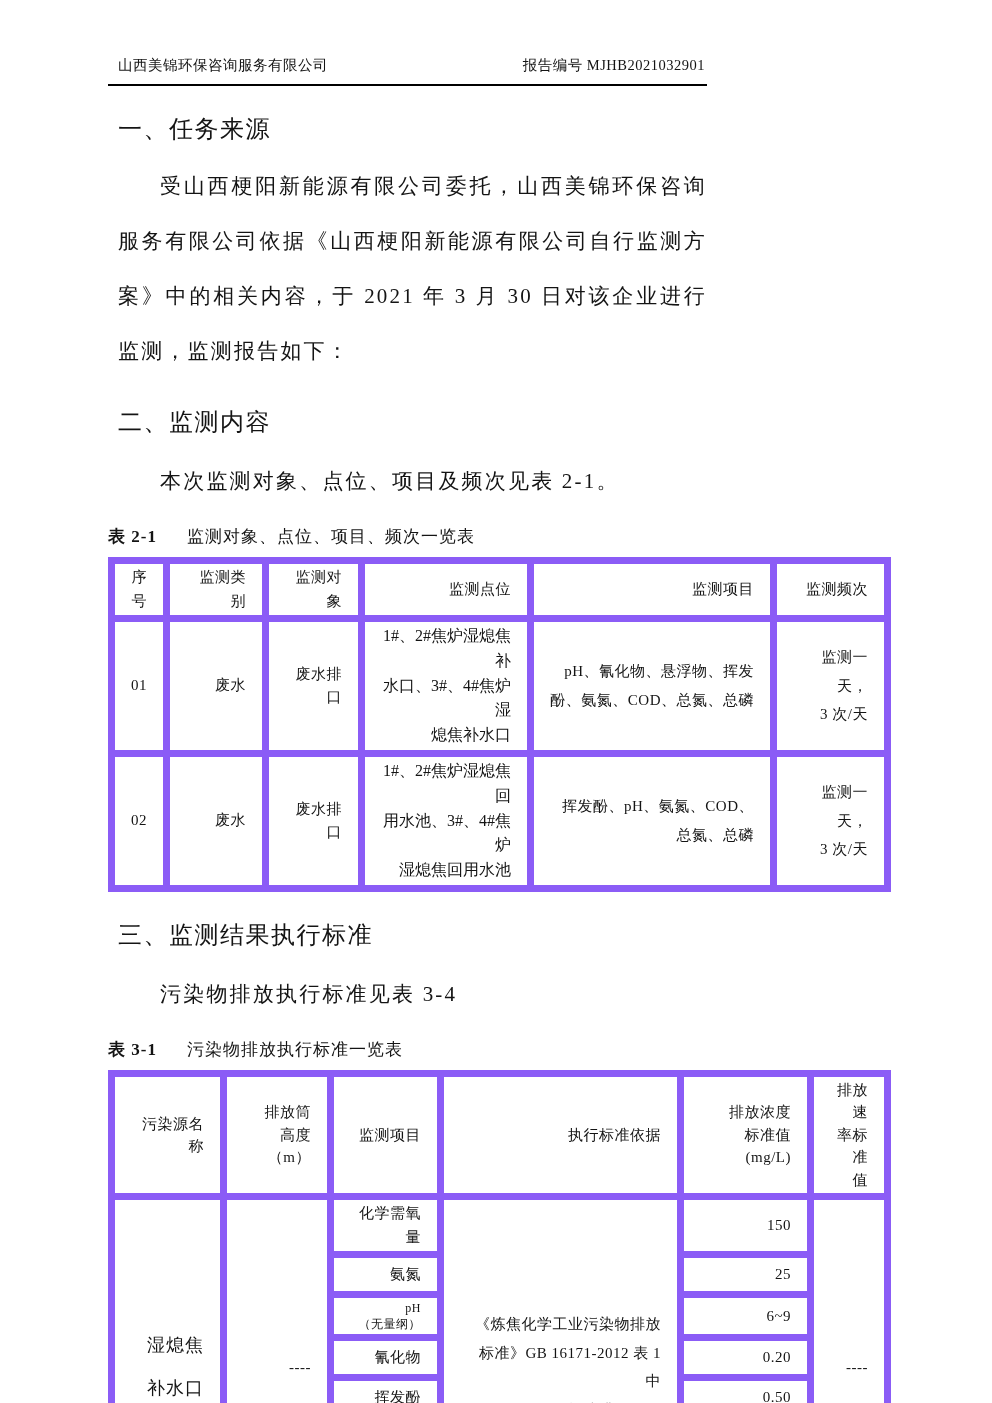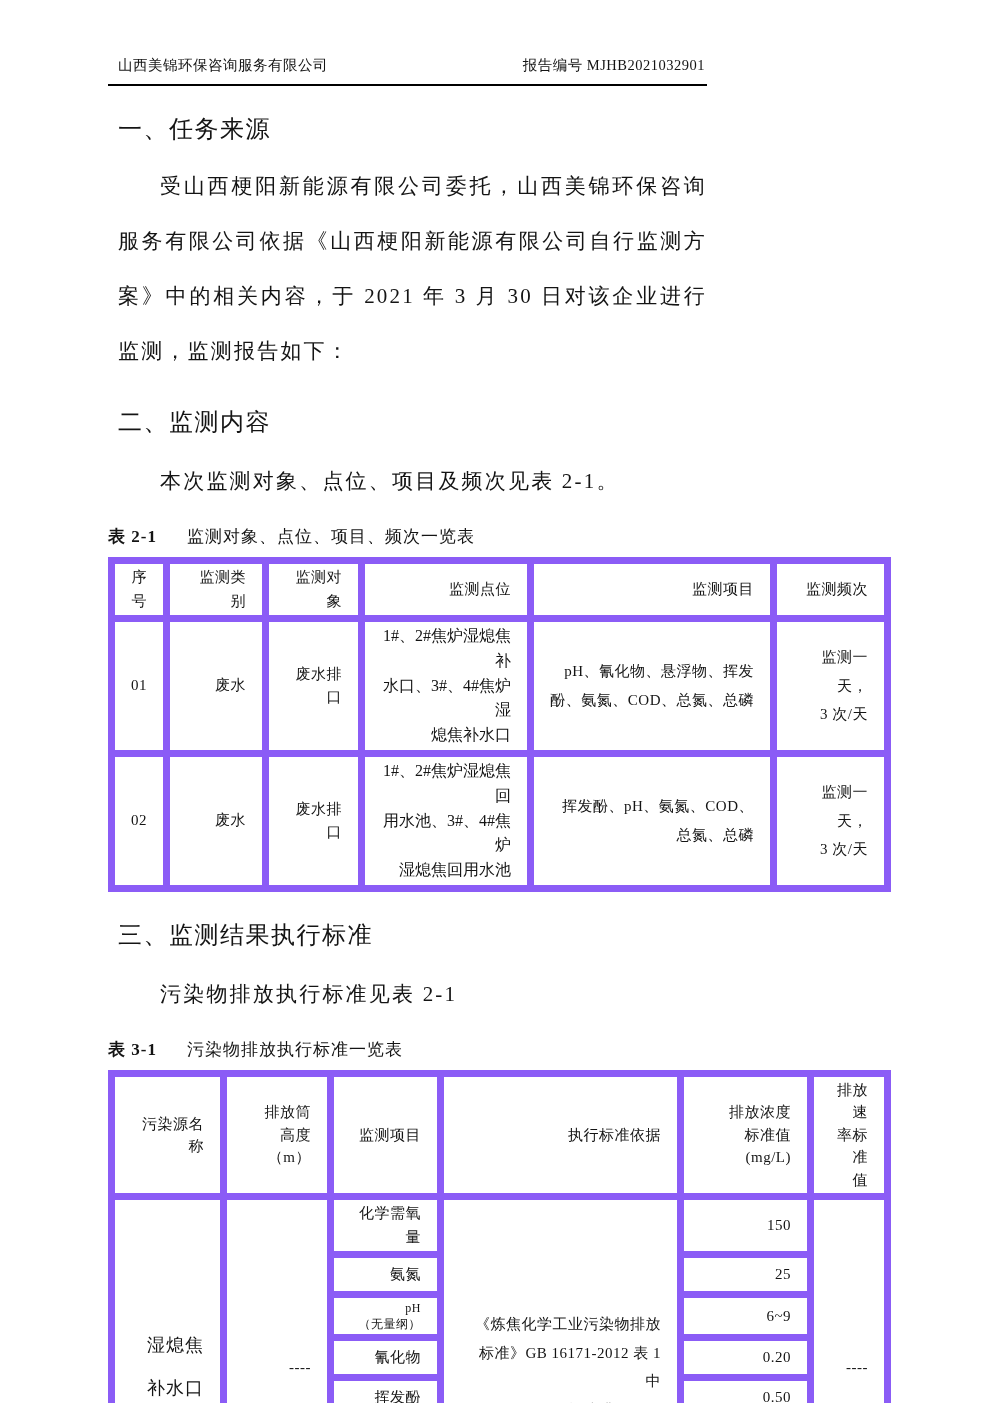--- a/index.html
+++ b/index.html
@@ -131,21 +131,21 @@
 湿熄焦回用水池</td>
         <td class="cell-items">挥发酚、pH、氨氮、COD、
 总氮、总磷</td>
         <td class="cell-freq">监测一天，
 3 次/天</td>
       </tr>
     </tbody>
   </table>
 
   <h1 class="sec-title">三、监测结果执行标准</h1>
-  <p class="body-para single">污染物排放执行标准见表 2-1</p>
+  <p class="body-para single">污染物排放执行标准见表 3-4</p>
 
   <div class="tbl-caption">
     <span class="cap-num">表 3-1</span><span>污染物排放执行标准一览表</span>
   </div>
 
   <table class="doc-table" id="table31">
     <colgroup>
       <col style="width:112px">
         <col style="width:107px">
         <col style="width:110px">

